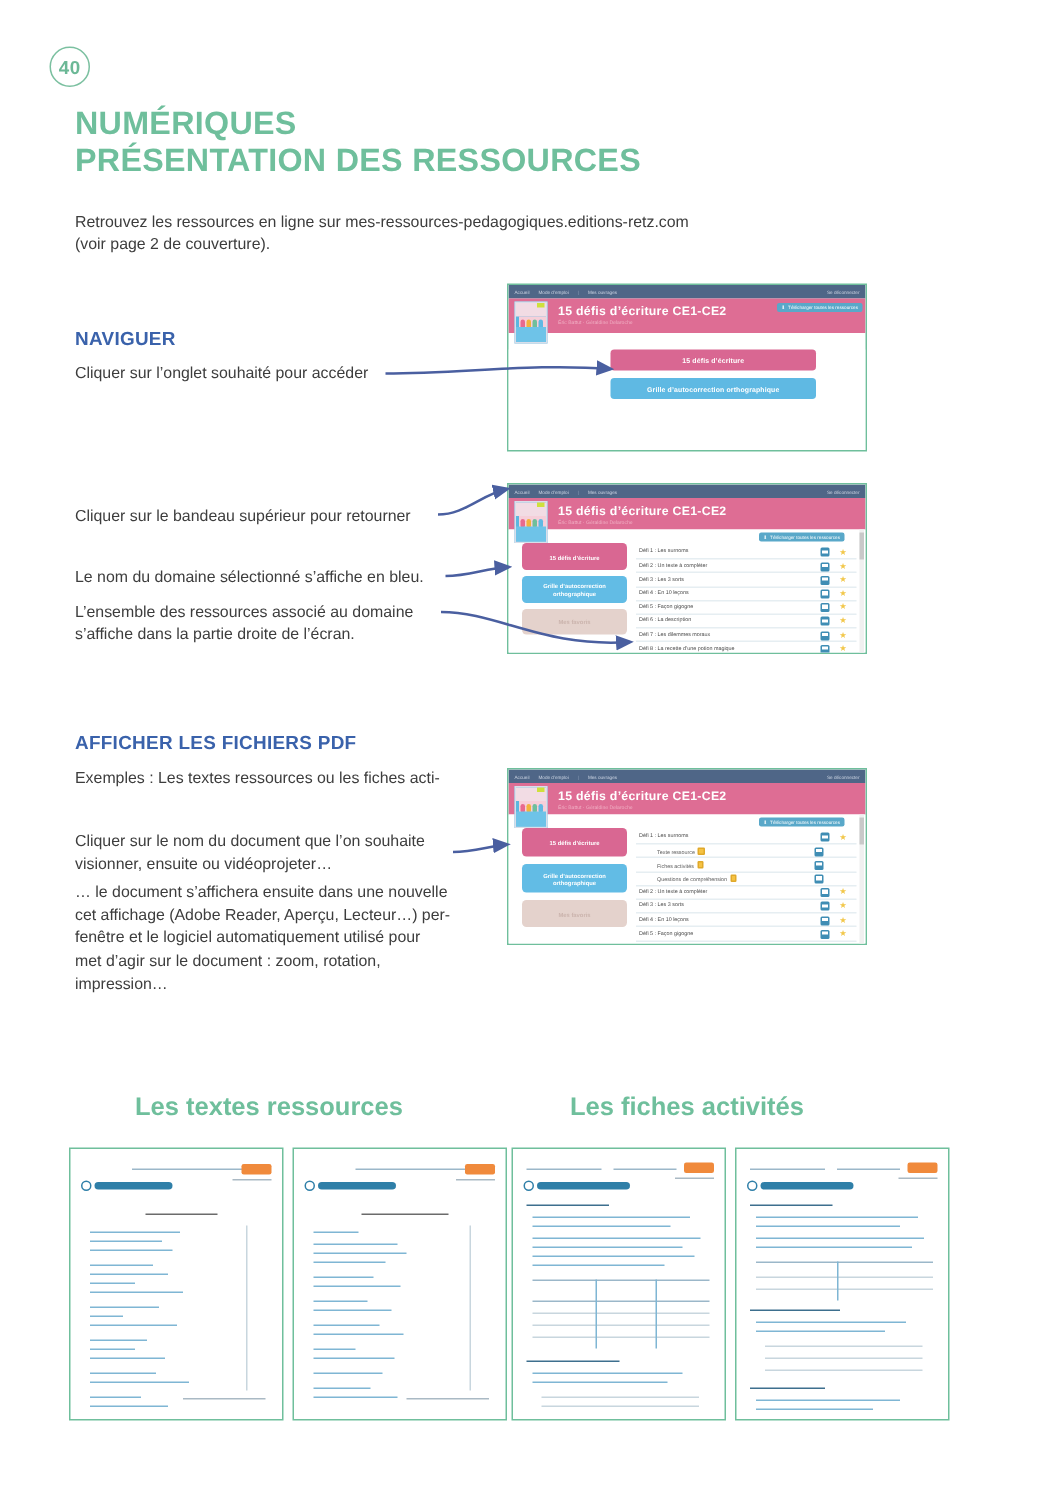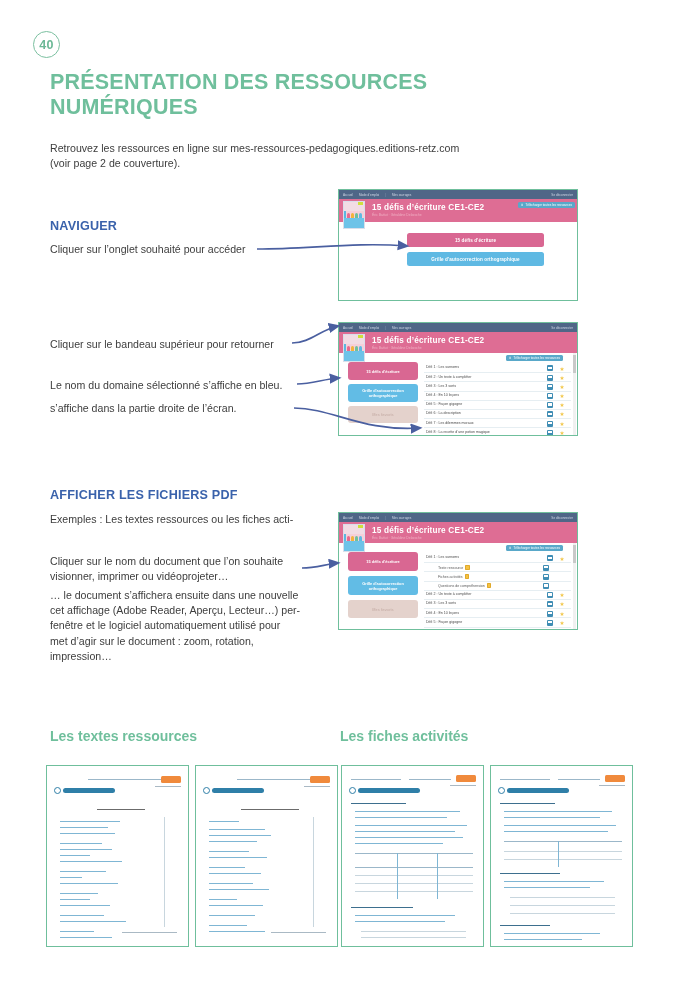--- a/index.html
+++ b/index.html
@@ -130,21 +130,21 @@
   .scrollbar{
     position:absolute; right:1px; top:0; width:3px; bottom:0; background:#f0f0f0;
   }
   .scrollbar i{ position:absolute; left:0; top:2px; width:3px;height:18px;background:#c9c9c9;}
 
   
   .arrow{ position:absolute; overflow:visible; }
 
   
   .gal-head{
-    position:absolute; color:#6fbf9c; font-size:14px; font-weight:bold;
+    position:absolute; color:#6fbf9c; font-size:17px; font-weight:bold;margin-left:40px;
   }
   .thumb{
     position:absolute; border:1.2px solid #6fbf9c; background:#fff;
     overflow:hidden;
   }
   .thumb .t-inner{ position:absolute; inset:5px; }
   .t-line{ position:absolute; background:#9bb7c9; height:.9px; }
   .t-pill{
     position:absolute; background:#2f7fa8; border-radius:4px; height:5px;
   }
@@ -157,54 +157,55 @@
   .t-blue{ position:absolute; background:#7fb6d4; height:.7px; }
 </style>
 </head>
 <body>
 
 <div class="page-badge">
   <span>40</span>
 </div>
 
 <div class="main-title">
+  <div>NUMÉRIQUES</div>
   <div>PRÉSENTATION DES RESSOURCES</div>
-  <div>NUMÉRIQUES</div>
 </div>
 
 <div class="intro">
   <div>Retrouvez les ressources en ligne sur mes-ressources-pedagogiques.editions-retz.com</div>
   <div>(voir page 2 de couverture).</div>
 </div>
 
 <div class="sec-head" style="left:50px; top:219px;">NAVIGUER</div>
 
 <div class="para" style="left:50px; top:242px; width:265px;">
   <div>Cliquer sur l’onglet souhaité pour accéder</div>
 </div>
 
 <div class="para" style="left:50px; top:337px; width:270px;">
   <div>Cliquer sur le bandeau supérieur pour retourner</div>
 </div>
 
 <div class="para" style="left:50px; top:378px; width:280px;">Le nom du domaine sélectionné s’affiche en bleu.</div>
 
 <div class="para" style="left:50px; top:401px; width:275px;">
+  <div>L’ensemble des ressources associé au domaine</div>
   <div>s’affiche dans la partie droite de l’écran.</div>
 </div>
 
 <div class="sec-head" style="left:50px; top:488px;">AFFICHER LES FICHIERS PDF</div>
 
 <div class="para" style="left:50px; top:512px; width:278px;">
   <div>Exemples : Les textes ressources ou les fiches acti-</div>
 </div>
 
 <div class="para" style="left:50px; top:554px; width:278px;">
   <div>Cliquer sur le nom du document que l’on souhaite</div>
-  <div>visionner, imprimer ou vidéoprojeter…</div>
+  <div>visionner, ensuite ou vidéoprojeter…</div>
 </div>
 
 <div class="para" style="left:50px; top:588px; width:285px;">
   <div>… le document s’affichera ensuite dans une nouvelle</div>
   <div>cet affichage (Adobe Reader, Aperçu, Lecteur…) per-</div>
   <div>fenêtre et le logiciel automatiquement utilisé pour</div>
   <div>met d’agir sur le document : zoom, rotation,</div>
   <div>impression…</div>
 </div>
 

